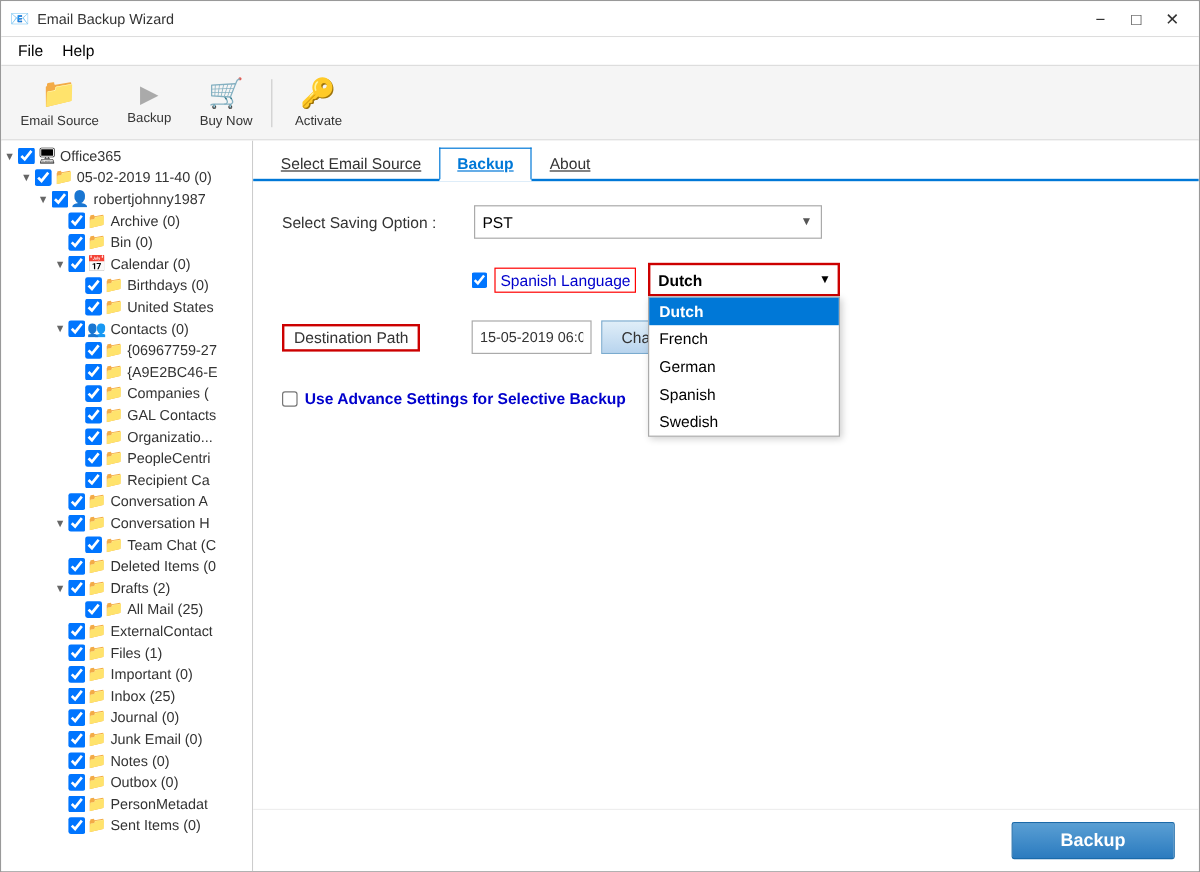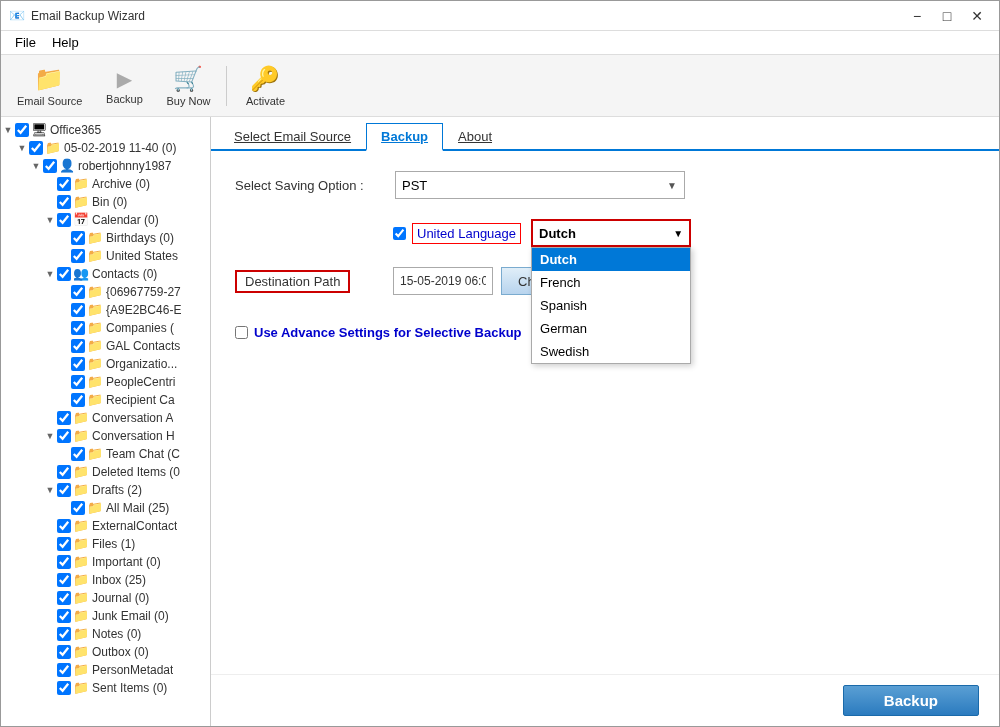--- a/index.html
+++ b/index.html
@@ -378,38 +378,38 @@
                 <option>EML</option>
                 <option>MBOX</option>
               </select>
               <span class="select-arrow">▼</span>
             </div>
           </div>
         </div>
 
         <div style="display:flex; align-items:center; margin-bottom:20px; padding-left: 158px;">
           <input type="checkbox" class="change-lang-checkbox" checked="" style="">
-          <span class="change-lang-label">United Language</span>
+          <span class="change-lang-label">Spanish Language</span>
           <div class="lang-dropdown-wrapper">
             <div style="position:relative; display:inline-block;">
               <select style="width:160px; height:28px; border:2px solid #cc0000; background:#fff; padding:2px 6px; font-size:13px; font-weight:bold; appearance:none; cursor:pointer;">
                 <option selected="">Dutch</option>
                 <option>French</option>
                 <option>German</option>
                 <option>Spanish</option>
                 <option>Swedish</option>
               </select>
               <span style="position:absolute; right:8px; top:50%; transform:translateY(-50%); font-size:10px; pointer-events:none;">▼</span>
             </div>
             
             <div class="lang-dropdown">
               <div class="lang-option selected">Dutch</div>
               <div class="lang-option">French</div>
+              <div class="lang-option">German</div>
               <div class="lang-option">Spanish</div>
-              <div class="lang-option">German</div>
               <div class="lang-option">Swedish</div>
             </div>
           </div>
         </div>
 
         <div class="dest-row">
           <div style="min-width:158px;">
             <span class="dest-label-box">Destination Path</span>
           </div>
           <div style="display:flex; gap:0; align-items:center;">

